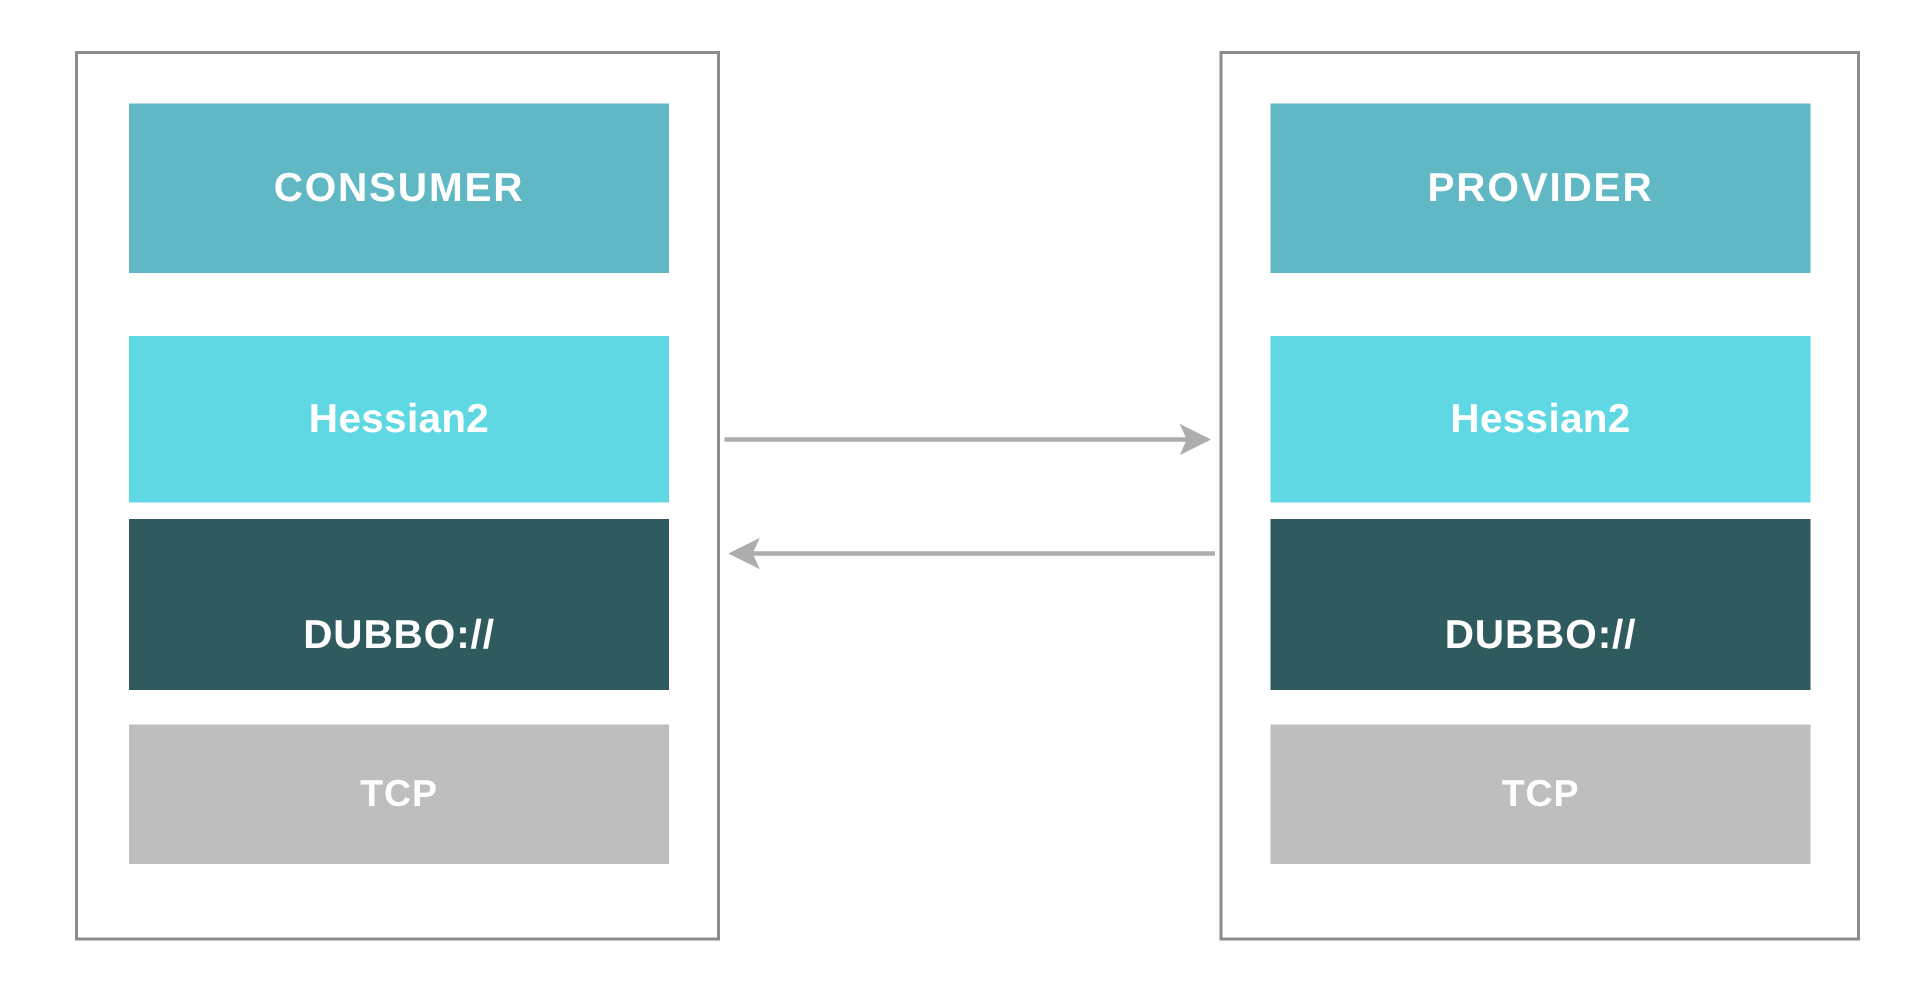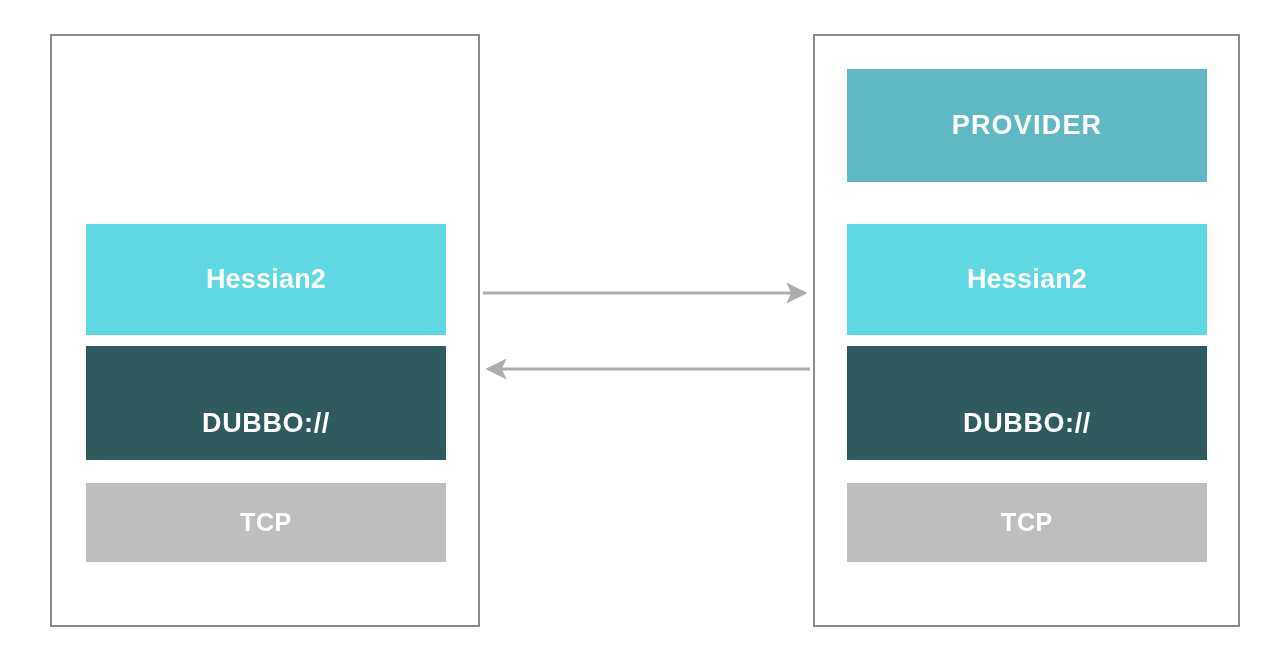--- a/index.html
+++ b/index.html
@@ -46,21 +46,21 @@
   }
   .layer-label {
     display: block;
     color: #ffffff;
   }
 
   
   .row-app   { top: 33px;  height: 113px; }
   .row-ser   { top: 188px; height: 111px; }
   .row-proto { top: 310px; height: 114px; }
-  .row-trans { top: 447px; height: 79px; }
+  .row-trans { top: 447px; height: 93px; }
 
   .stack-left  .layer { left: 34px; width: 360px; }
   .stack-right .layer { left: 32px; width: 360px; }
 
   .c-app    { background: #5fb8c3; }
   .c-ser    { background: #5fd8e4; }
   .c-proto  { background: #2f5a5e; }
   .c-trans  { background: #bebebe; }
 
   .t-app    { font-size: 27px; font-weight: bold; letter-spacing: 1.2px; }
@@ -77,20 +77,23 @@
     pointer-events: none;
   }
 </style>
 </head>
 <body style="background: rgb(255, 255, 255);">
 
 <div class="canvas">
 
   <div class="panel stack-left" id="panel-consumer" style="border-color: rgb(140, 140, 140);">
 
+    <div class="layer c-app row-app" style="background: rgb(95, 184, 195);">
+      <span class="layer-label t-app" style="color: rgb(255, 255, 255);">CONSUMER</span>
+    </div>
 
     <div class="layer c-ser row-ser" style="background: rgb(95, 216, 228);">
       <span class="layer-label t-ser" style="color: rgb(255, 255, 255);">Hessian2</span>
     </div>
 
     <div class="layer c-proto row-proto" style="background: rgb(47, 90, 94);">
       <span class="layer-label t-proto" style="color: rgb(255, 255, 255);">DUBBO://</span>
     </div>
 
     <div class="layer c-trans row-trans" style="background: rgb(190, 190, 190);">

